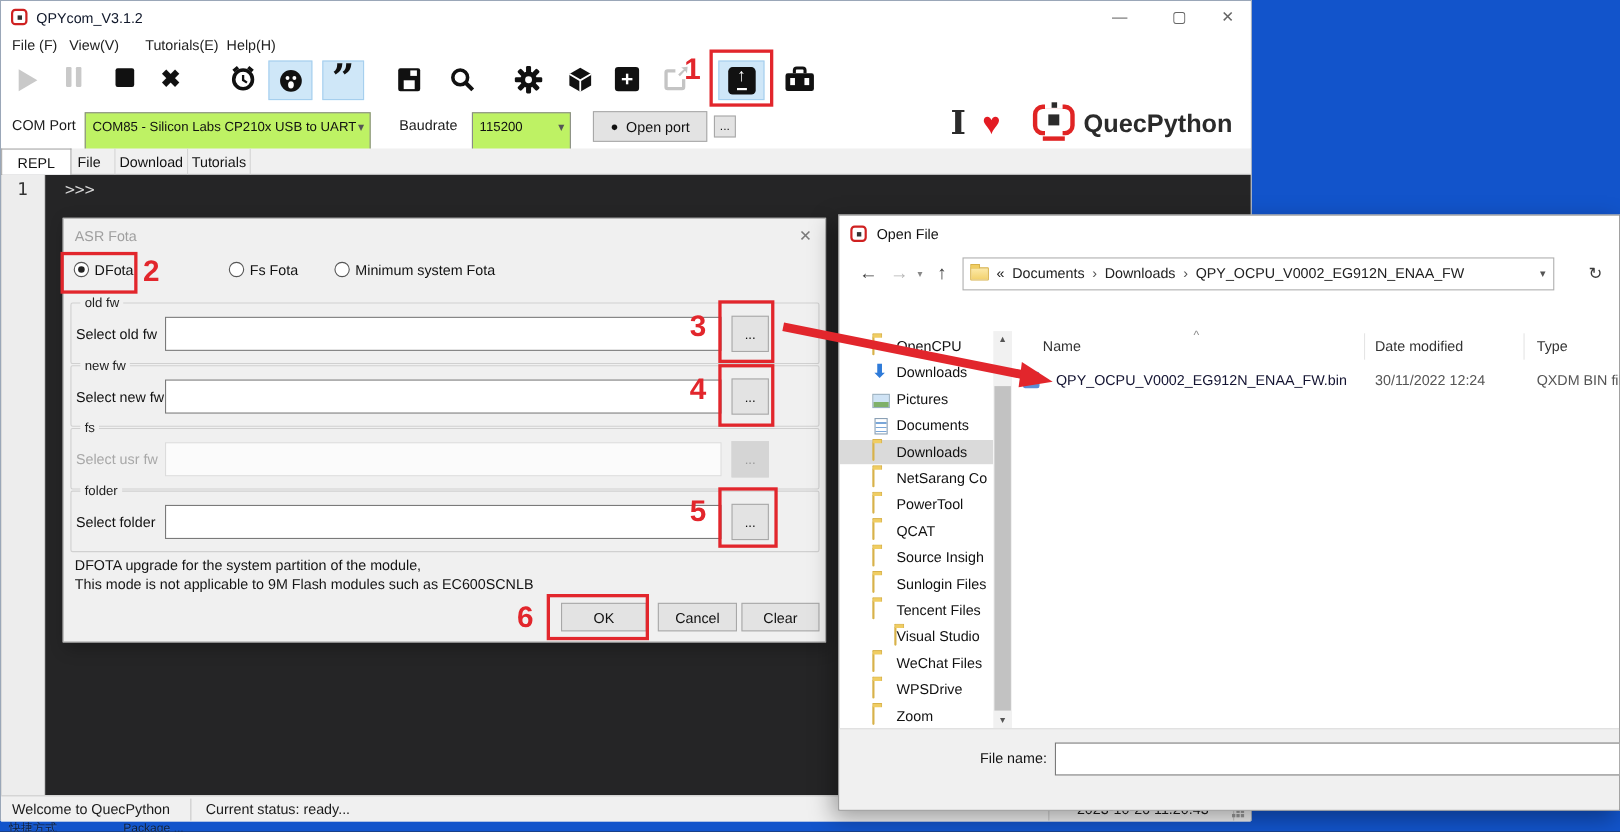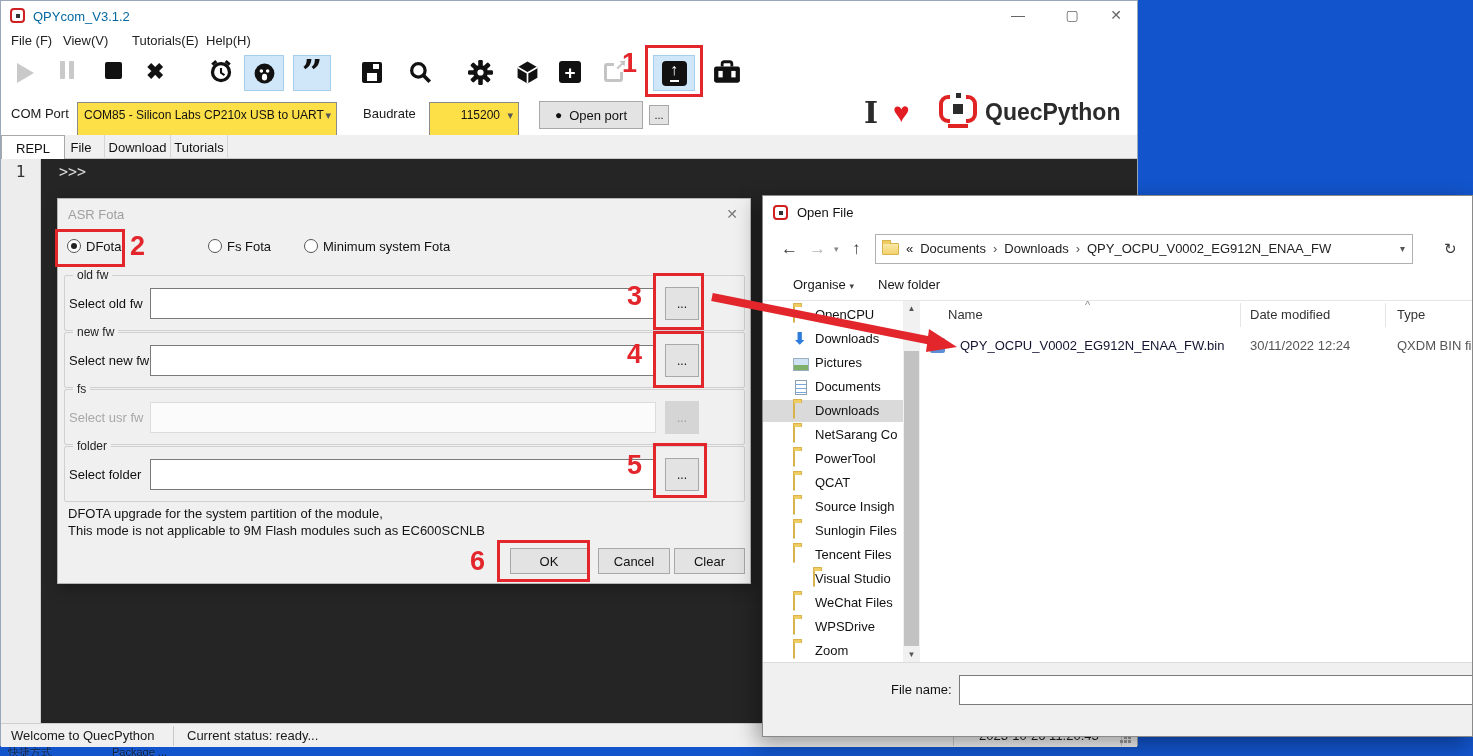--- a/index.html
+++ b/index.html
@@ -3,21 +3,21 @@
 <meta charset="utf-8">
 <style>
   * { margin:0; padding:0; box-sizing:border-box; }
   html,body { width:1473px; height:756px; overflow:hidden; }
   body { position:relative; background:#1254cb; font-family:"Liberation Sans", sans-serif; color:#1a1a1a; }
   .abs { position:absolute; }
 
   
   .main-window { position:absolute; left:0; top:0; width:1138px; height:746px; background:#fff; border:1px solid #9aa7b8; z-index:1; }
   .titlebar { position:absolute; left:0; top:0; right:0; height:30px; background:#fff; }
-  .title-text { position:absolute; left:32px; top:8px; font-size:13px; color:#0369a1; }
+  .title-text { position:absolute; left:32px; top:8px; font-size:13px; color:#0f172a; }
   .win-controls { position:absolute; right:0; top:0; height:30px; }
   .win-btn { position:absolute; top:6px; font-size:14px; color:#666; width:26px; text-align:center; }
   .menubar { position:absolute; left:0; top:30px; right:0; height:22px; background:#fff; font-size:13px; color:#222; }
   .menu-item { position:absolute; top:2px; }
 
   
   .toolbar { position:absolute; left:0; top:52px; right:0; height:40px; background:#fff; }
   .tb { position:absolute; top:6px; display:flex; align-items:center; justify-content:center; }
   .hl-box { background:#cfe7f8; border:1px solid #a6cfee; }
   .icon-play { width:0; height:0; border-left:17px solid #c9c9c9; border-top:10px solid transparent; border-bottom:10px solid transparent; }
@@ -30,21 +30,21 @@
   .icon-save::after { content:""; position:absolute; right:3px; top:2px; width:6px; height:5px; background:#fff; }
   .icon-plus { width:22px; height:22px; background:#111; border-radius:3px; color:#fff; font-size:19px; font-weight:bold; display:flex; align-items:center; justify-content:center; line-height:1; }
   .icon-export { width:19px; height:19px; border:3px solid #c4c4c4; border-radius:3px; position:relative; }
   .icon-export::after { content:"➚"; position:absolute; right:-7px; top:-10px; color:#c4c4c4; font-size:14px; font-weight:bold; background:#fff; padding-left:1px; }
   .icon-upload { width:25px; height:25px; background:#111; border-radius:4px; position:relative; color:#fff; }
   .icon-upload::before { content:"↑"; position:absolute; left:0; right:0; top:0px; text-align:center; font-size:16px; font-weight:bold; }
   .icon-upload::after { content:""; position:absolute; left:8px; right:8px; bottom:4px; height:2px; background:#fff; }
 
   
   .com-row { position:absolute; left:0; top:92px; right:0; height:42px; background:#fff; font-size:13px; }
-  .combo { position:absolute; height:40px; background:#fde047; border:1px solid #8a8a8a; font-size:12px; color:#111; padding:5px 18px 0 6px; white-space:nowrap; overflow:hidden;text-align:right; }
+  .combo { position:absolute; height:40px; background:#bef264; border:1px solid #8a8a8a; font-size:12px; color:#111; padding:5px 18px 0 6px; white-space:nowrap; overflow:hidden; }
   .combo::after { content:"▾"; position:absolute; right:5px; top:6px; color:#555; font-size:11px; }
   .btn { background:#e3e3e3; border:1px solid #a8a8a8; font-size:13px; color:#111; display:flex; align-items:center; justify-content:center; }
 
   
   .brand-i { position:absolute; left:863px; top:94px; font-family:"DejaVu Serif", serif; font-size:30px; font-weight:600; color:#2b2b2b; }
   .brand-heart { position:absolute; left:892px; top:96px; font-size:28px; color:#e31b23; }
   .qplogo { position:absolute; left:938px; top:94px; width:38px; height:32px; }
   .qplogo .frame { position:absolute; left:0; top:0; width:38px; height:28px; border:4px solid #e02424; border-radius:9px; }
   .qplogo .gap-t,.qplogo .gap-b { position:absolute; left:11px; width:16px; height:5px; background:#fff; }
   .qplogo .gap-t { top:-1px; } .qplogo .gap-b { top:24px; }
@@ -351,24 +351,20 @@
       <span>Documents</span>
       <span class="crumb-chev">›</span>
       <span>Downloads</span>
       <span class="crumb-chev">›</span>
       <span>QPY_OCPU_V0002_EG912N_ENAA_FW</span>
     </div>
     <span class="crumb-dd">▾</span>
   </div>
   <span class="nav-glyph" style="left:681px;top:44px;font-size:15px;">↻</span>
 
-  <div class="cmdbar">
-    <span class="abs" style="left:30px;top:8px;"><span>Organise</span> <span style="font-size:9px;color:#444;">▾</span></span>
-    <span class="abs" style="left:115px;top:8px;">New folder</span>
-  </div>
 
   <div class="sidebar">
     <div class="side-item" style="top:3px;"><span class="side-icon folder"></span><span class="lbl">OpenCPU</span></div>
     <div class="side-item" style="top:27px;">
         <span class="side-icon dl-arrow">⬇</span>
         <span class="lbl">Downloads</span>
       </div>
     <div class="side-item" style="top:51px;">
         <span class="side-icon pic-icon"></span>
         <span class="lbl">Pictures</span>

